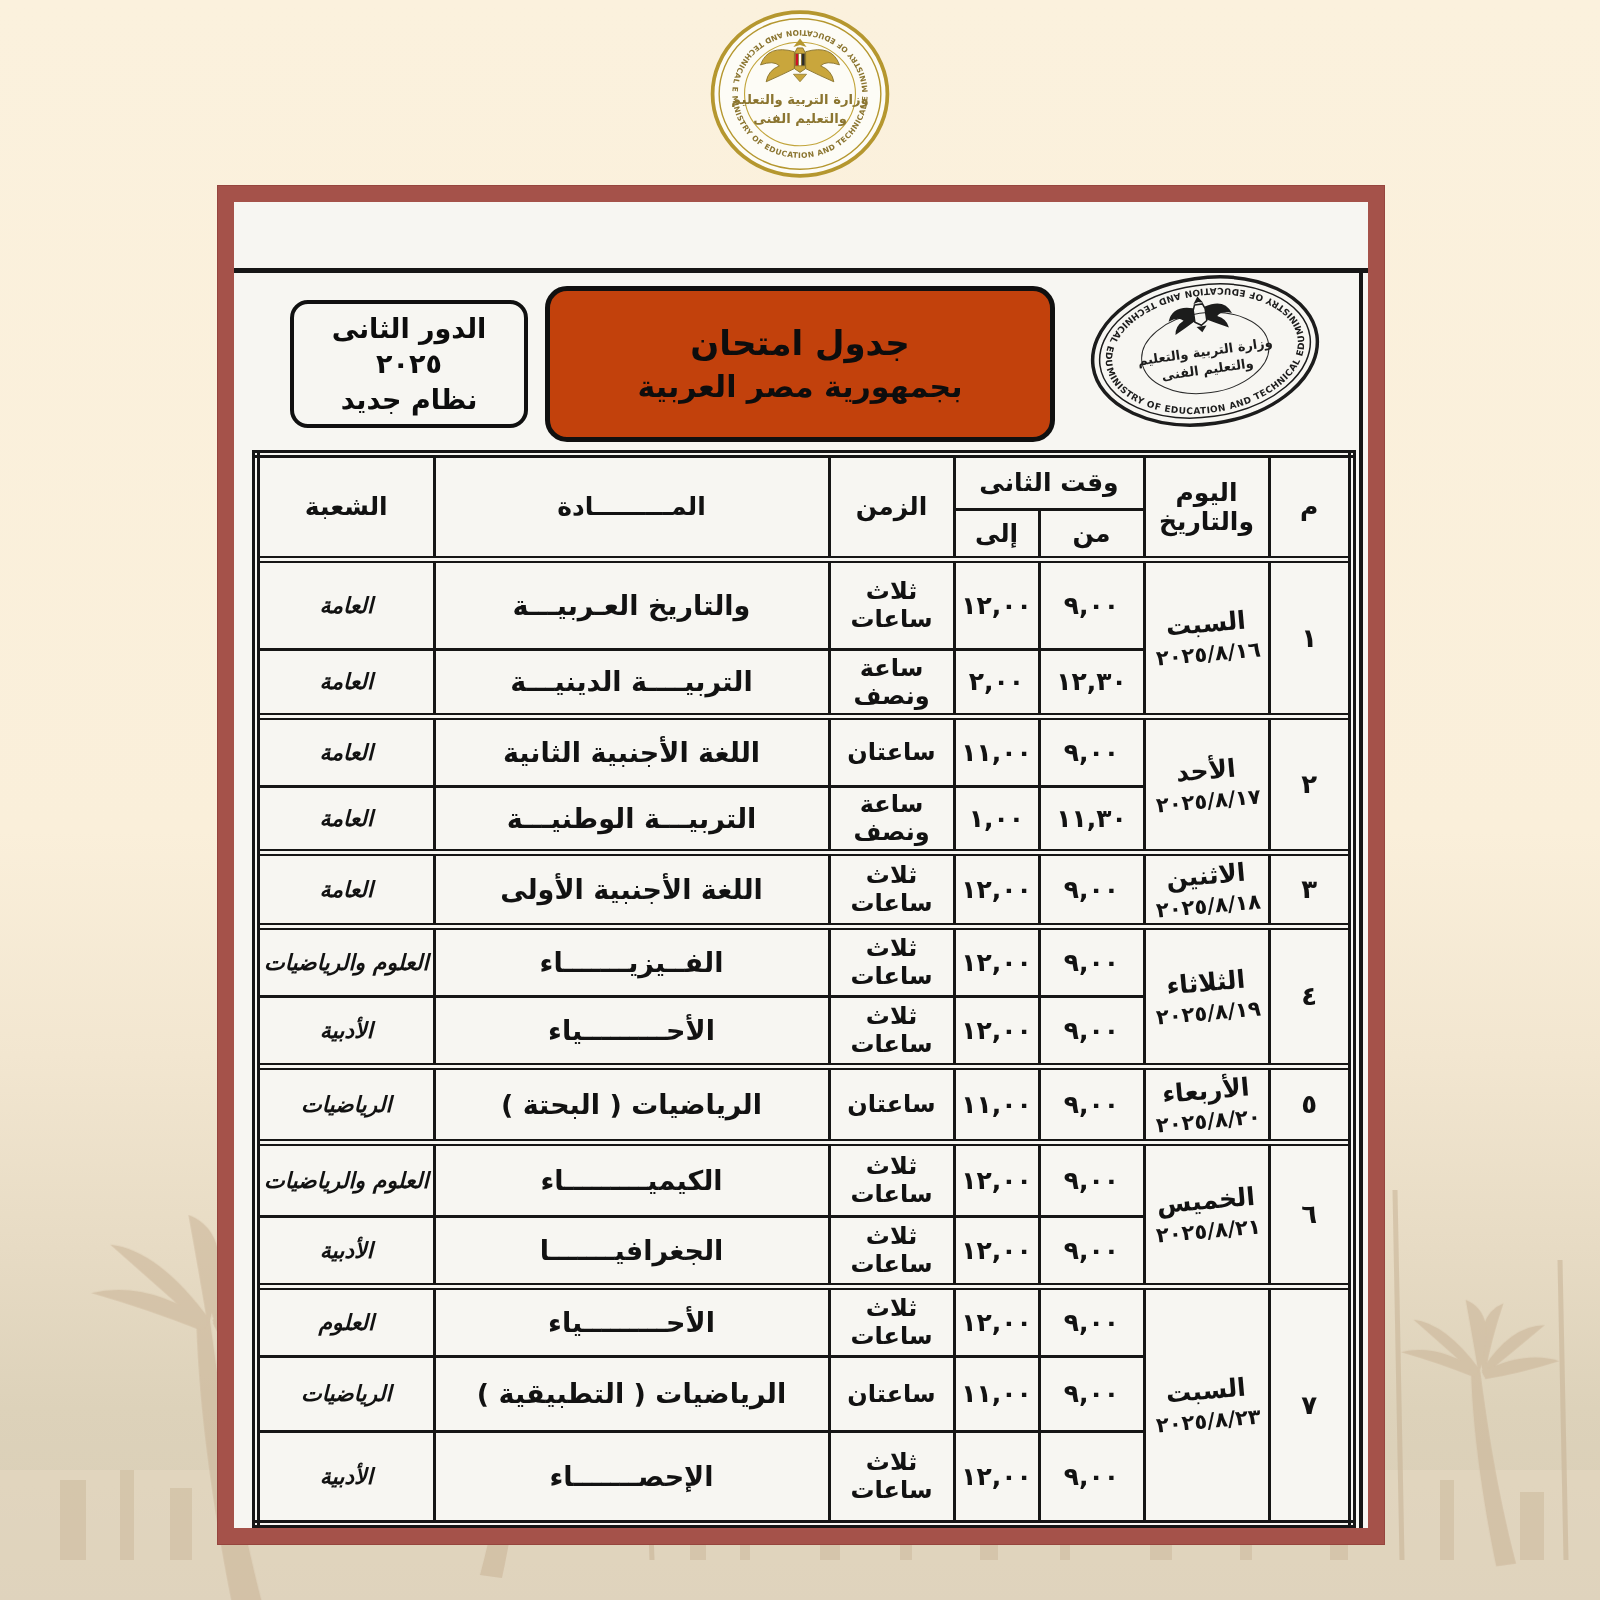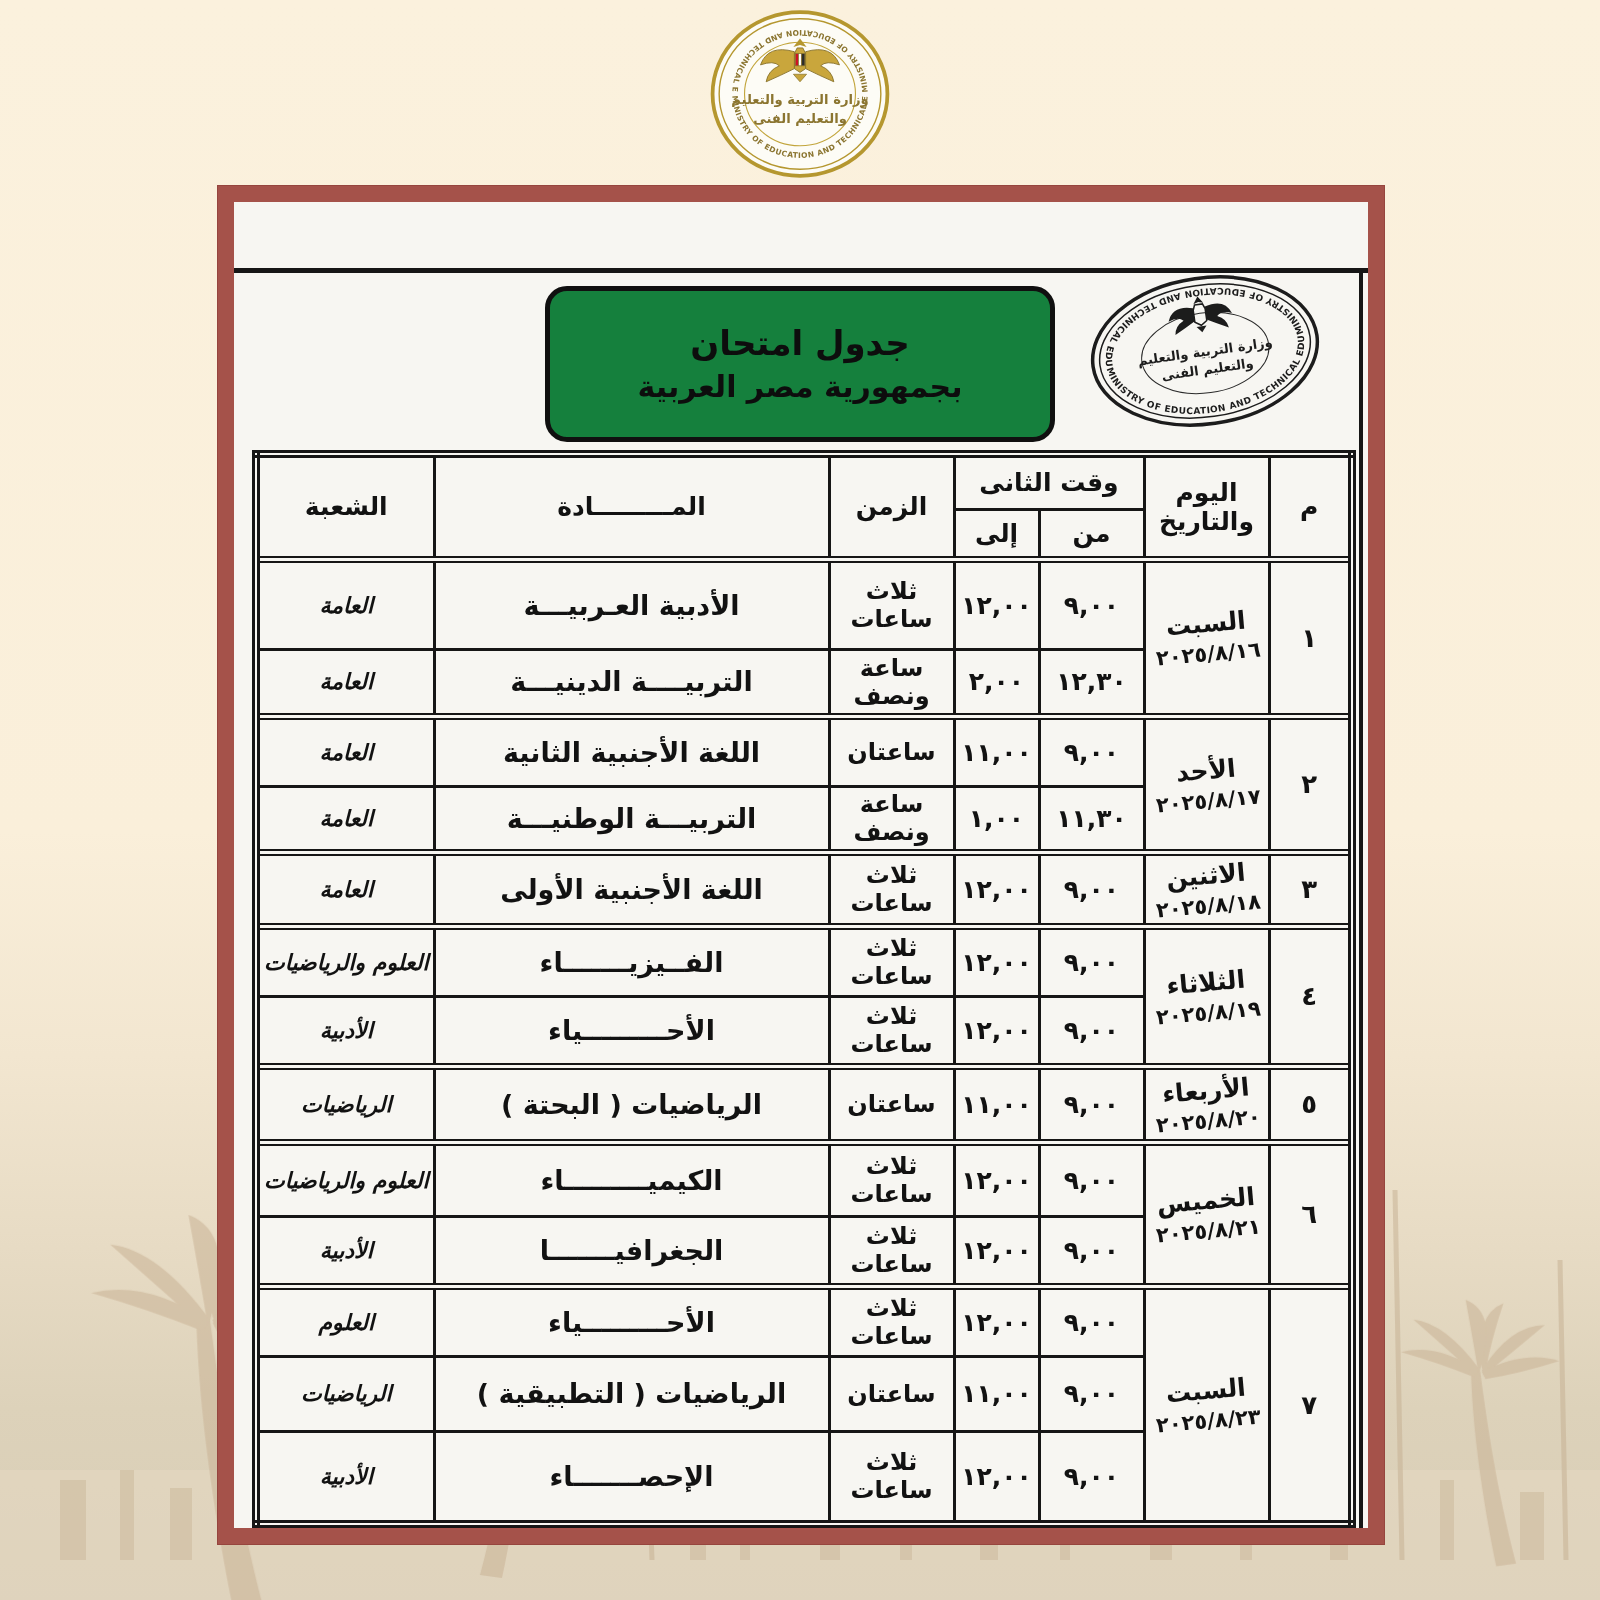--- a/index.html
+++ b/index.html
@@ -19,21 +19,21 @@
   .rightline{position:absolute;right:5px;top:66px;bottom:0;width:4px;background:#161616;}
 
   .session-box{
     position:absolute;left:56px;top:98px;width:230px;height:120px;
     border:4px solid #101010;border-radius:18px;background:#f7f6f2;
     display:flex;flex-direction:column;justify-content:center;align-items:center;
     font-weight:bold;font-size:27px;color:#0d0d0d;line-height:1.3;direction:rtl;
   }
   .title-box{
     position:absolute;left:311px;top:84px;width:500px;height:146px;
-    border:5px solid #101010;border-radius:22px;background:#15803d;
+    border:5px solid #101010;border-radius:22px;background:#c2410c;
     display:flex;flex-direction:column;justify-content:center;align-items:center;
     font-weight:bold;color:#0d0d0d;direction:rtl;line-height:1.35;
   }
   .title-box .l1{font-size:34px;}
   .title-box .l2{font-size:30px;}
   .title-box .l3{font-size:30px;text-align:center;}
   .bw-seal{position:absolute;left:853px;top:72px;width:236px;height:154px;transform:rotate(-8deg);}
 
   table.exam{
     position:absolute;left:18px;top:248px;width:1096px;
@@ -131,20 +131,25 @@
     <path d="M93 72 h14 l-7 8 z" fill="#c9a63c" stroke="#8b7530" stroke-width="0.8"></path>
   </g>
   <text x="100" y="104" text-anchor="middle" font-size="14" font-weight="bold" fill="#8b7530">وزارة التربية والتعليم</text>
   <text x="100" y="124" text-anchor="middle" font-size="14" font-weight="bold" fill="#8b7530">والتعليم الفنى</text>
 </svg>
 
 <div class="frame">
   <div class="topline"></div>
   <div class="rightline"></div>
 
+  <div class="session-box">
+    <span>الدور الثانى</span>
+    <span>٢٠٢٥</span>
+    <span>نظام جديد</span>
+  </div>
 
   <div class="title-box">
     <span class="l1">جدول امتحان</span>
     <span class="l3">بجمهورية مصر العربية</span>
   </div>
 
   <svg class="bw-seal" viewBox="0 0 236 154" aria-hidden="true">
     <ellipse cx="118" cy="77" rx="113" ry="73" fill="#f7f6f2" stroke="#1c1c1c" stroke-width="3.5"></ellipse>
     <ellipse cx="118" cy="77" rx="106" ry="66" fill="none" stroke="#1c1c1c" stroke-width="1.5"></ellipse>
     <ellipse cx="118" cy="79" rx="64" ry="40" fill="none" stroke="#2a2a2a" stroke-width="1"></ellipse>
@@ -201,21 +206,21 @@
         <td class="num" rowspan="2">١</td>
         <td class="daycell" rowspan="2">
           <div class="daywrap">
               <div>السبت</div>
           <div class="date">٢٠٢٥/٨/١٦</div>
             </div>
         </td>
         <td class="time">٩,٠٠</td>
         <td class="time">١٢,٠٠</td>
         <td class="dur">ثلاث ساعات</td>
-        <td class="subj">الأدبية العـربيـــة</td>
+        <td class="subj">والتاريخ العـربيـــة</td>
         <td class="branch">العامة</td>
       </tr>
       <tr style="height:67px">
         <td class="time">١٢,٣٠</td>
         <td class="time">٢,٠٠</td>
         <td class="dur">ساعة ونصف</td>
         <td class="subj">التربيــــة الدينيـــة</td>
         <td class="branch">العامة</td>
       </tr>
       <tr class="gs" style="height:70px">

